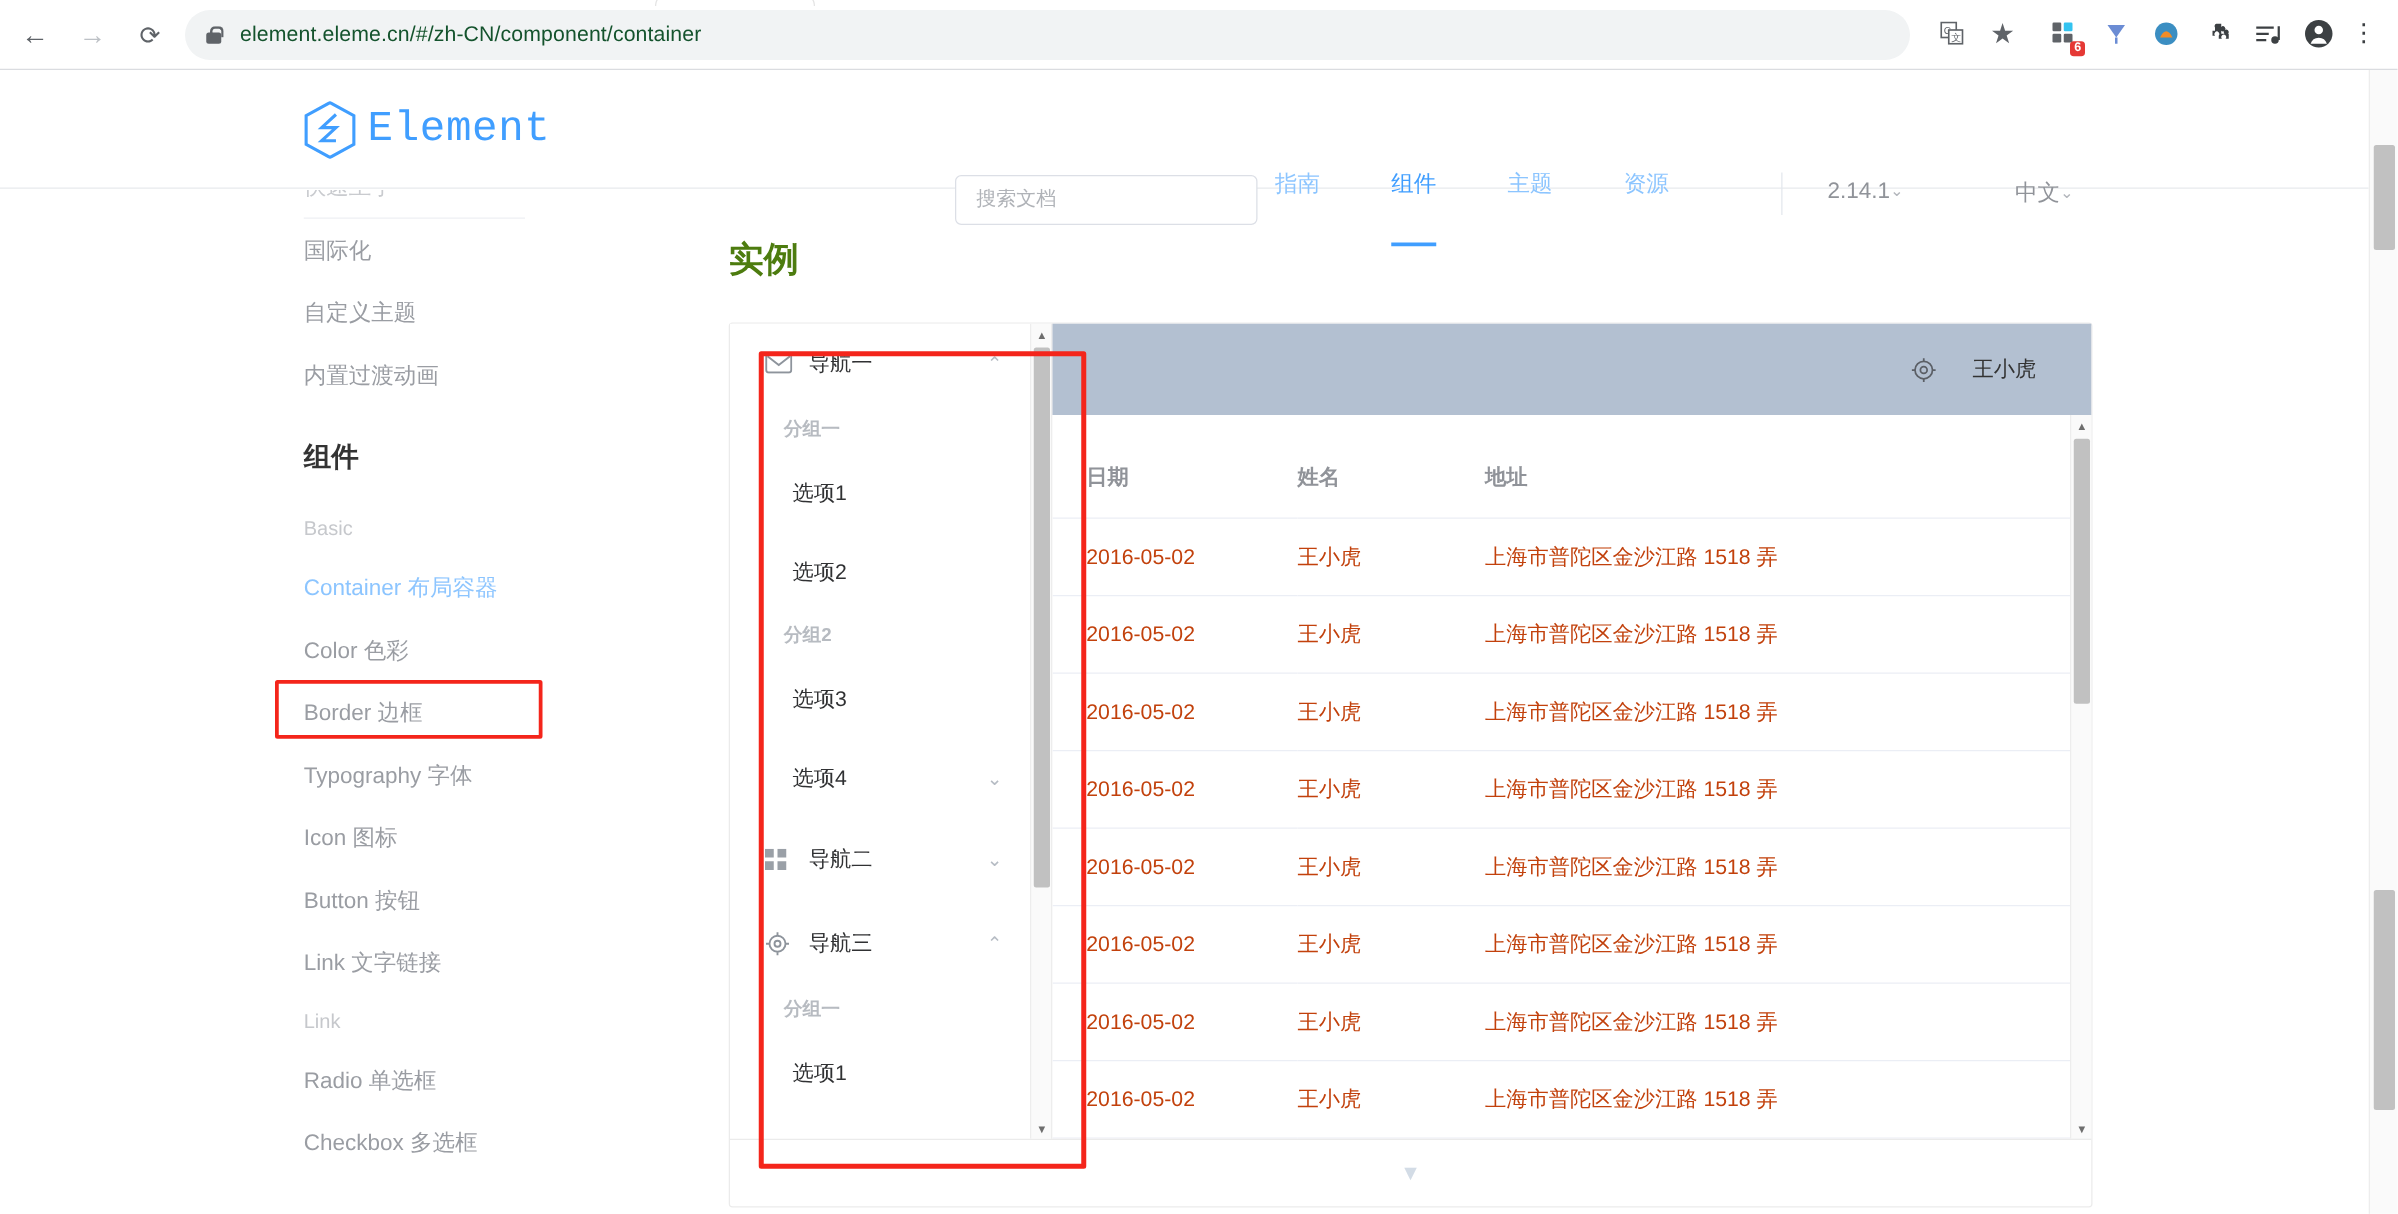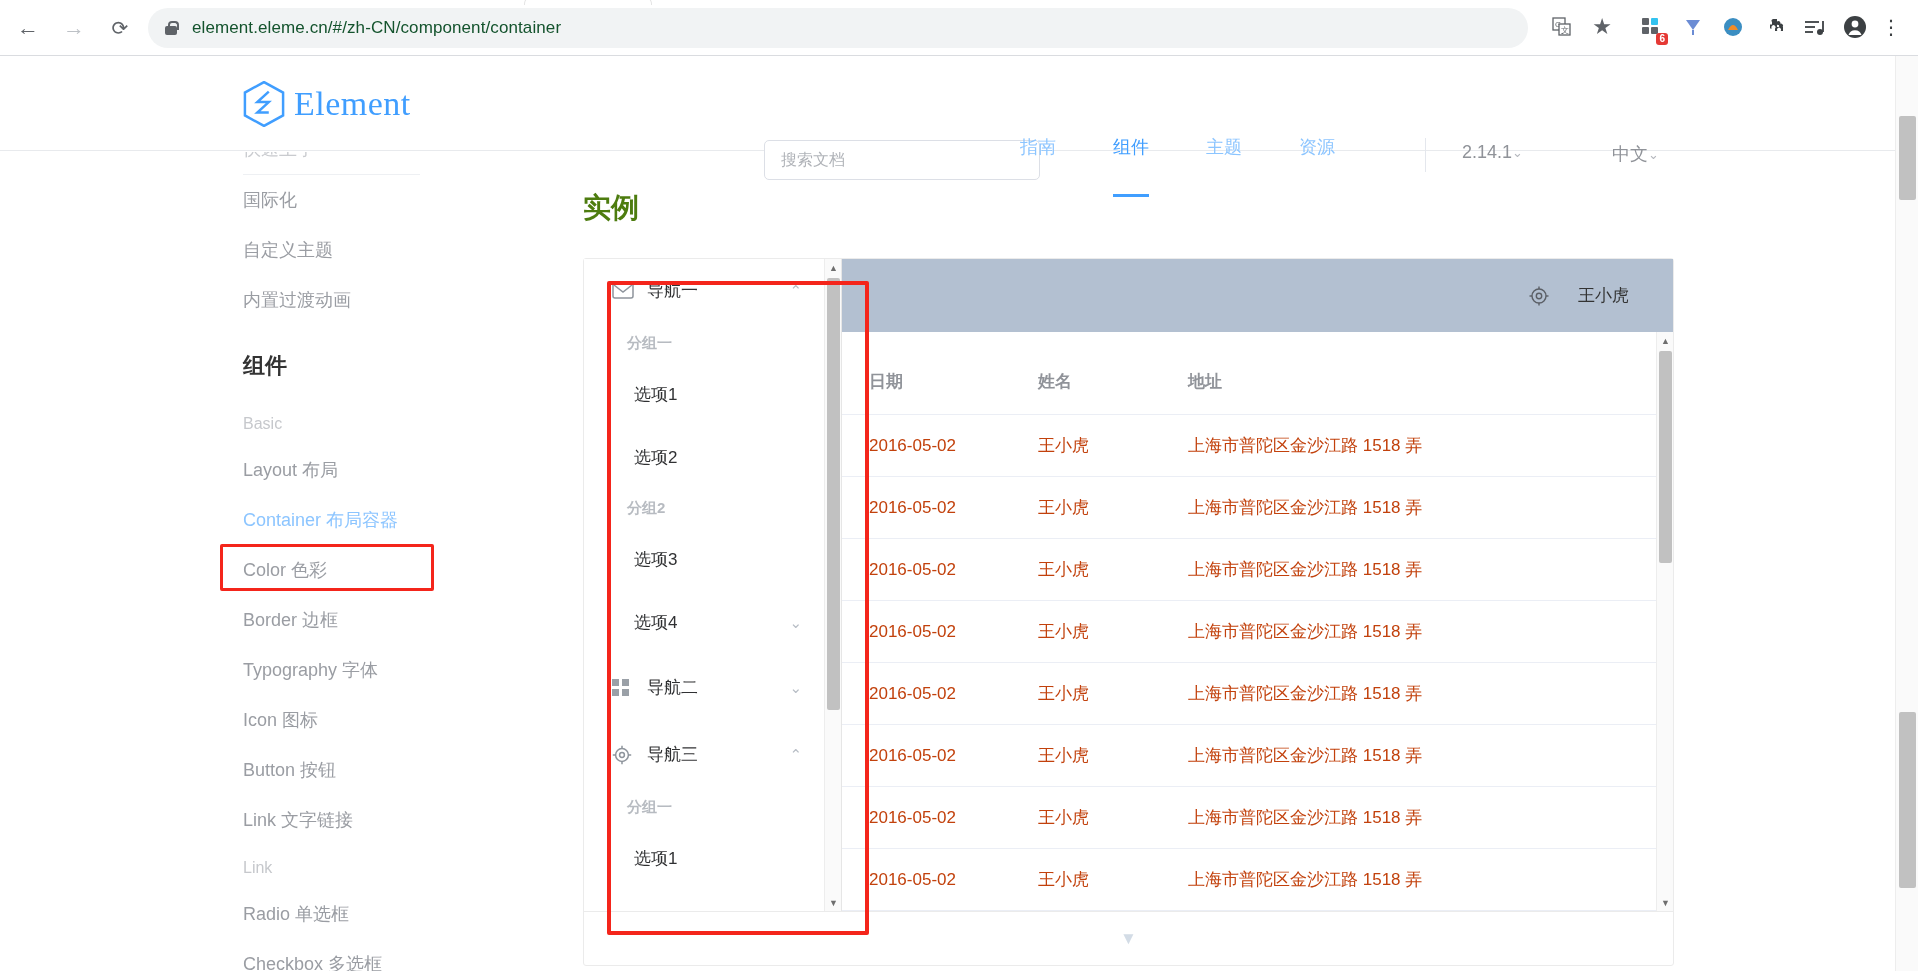--- a/index.html
+++ b/index.html
@@ -71,24 +71,24 @@
 
   
   #page { position: absolute; top: 56px; left: 0; width: 1918px; height: 915px; background: #fff; }
 
   #element-header {
     position: absolute; top: 0; left: 0; width: 1895px; height: 95px;
     background: #fff; border-bottom: 1px solid #e8eaed;
   }
   #logo { position: absolute; left: 243px; top: 25px; display: flex; align-items: center; gap: 9px; cursor: pointer; }
   #logo-mark { width: 42px; height: 46px; }
-  #logo-text { font-size: 34px; color: #409eff; letter-spacing: .5px; font-family: Liberation Serif, serif; }
+  #logo-text { font-size: 34px; color: #409eff; letter-spacing: .5px; font-family: Liberation Mono, monospace; }
 
   #search-box {
-    position: absolute; left: 764px; top: 84px; width: 276px; height: 40px;
+    position: absolute; left: 764px; top: 84px; width: 242px; height: 40px;
     border: 1px solid #dcdfe6; border-radius: 5px; background: #fff;
     display: flex; align-items: center; padding: 0 16px;
   }
   #search-input {
     border: none; outline: none; background: transparent; width: 100%;
     font-size: 16px; color: #606266; font-family: "Liberation Sans", sans-serif;
   }
   #search-input::placeholder { color: #b0b3b8; }
 
   #main-nav { position: absolute; left: 1020px; top: 84px; display: flex; align-items: center; height: 40px; }
@@ -363,21 +363,20 @@
       <div style="position:relative;height:1px;">
           <div id="side-divider"></div>
         </div>
       <div class="side-item">国际化</div>
       <div class="side-item">自定义主题</div>
       <div class="side-item">内置过渡动画</div>
 
       <div class="side-group-title">组件</div>
 
       <div class="side-sub">Basic</div>
-      <div class="side-item">Layout 布局</div>
       <div class="side-item active">Container 布局容器</div>
       <div class="side-item">Color 色彩</div>
       <div class="side-item">Border 边框</div>
       <div class="side-item">Typography 字体</div>
       <div class="side-item">Icon 图标</div>
       <div class="side-item">Button 按钮</div>
       <div class="side-item">Link 文字链接</div>
 
       <div class="side-sub">Link</div>
       <div class="side-item">Radio 单选框</div>

